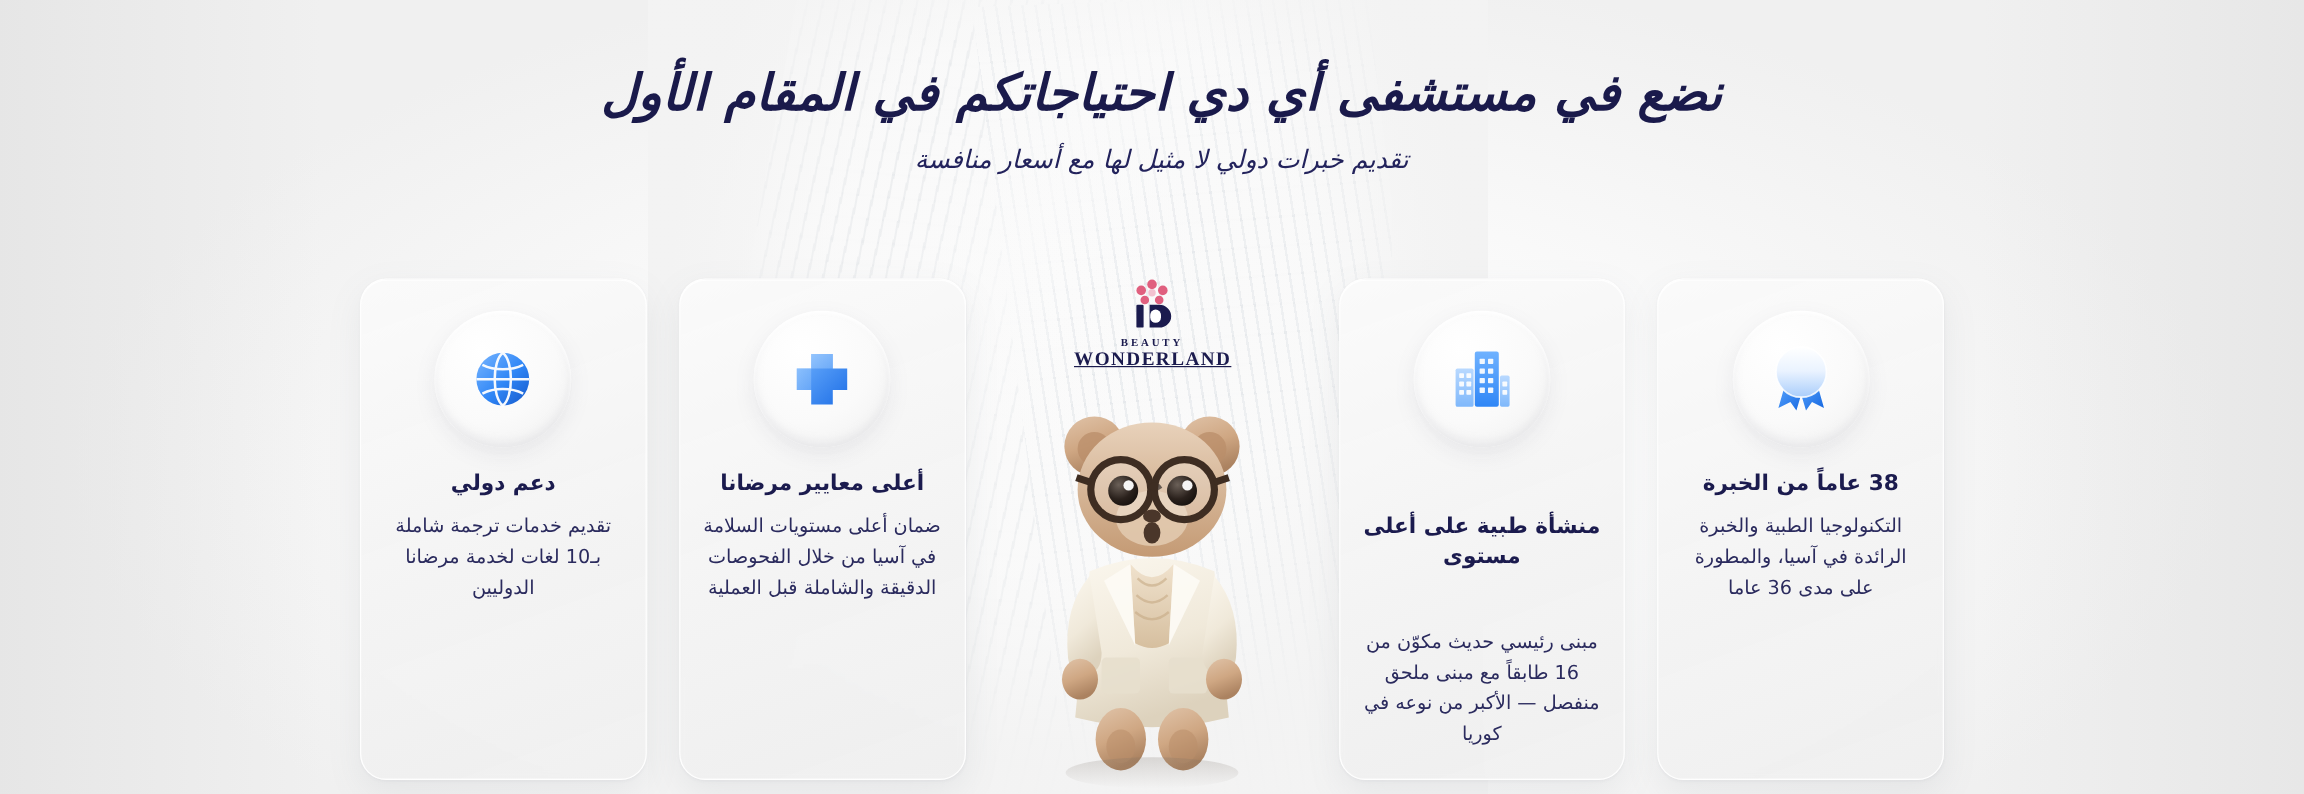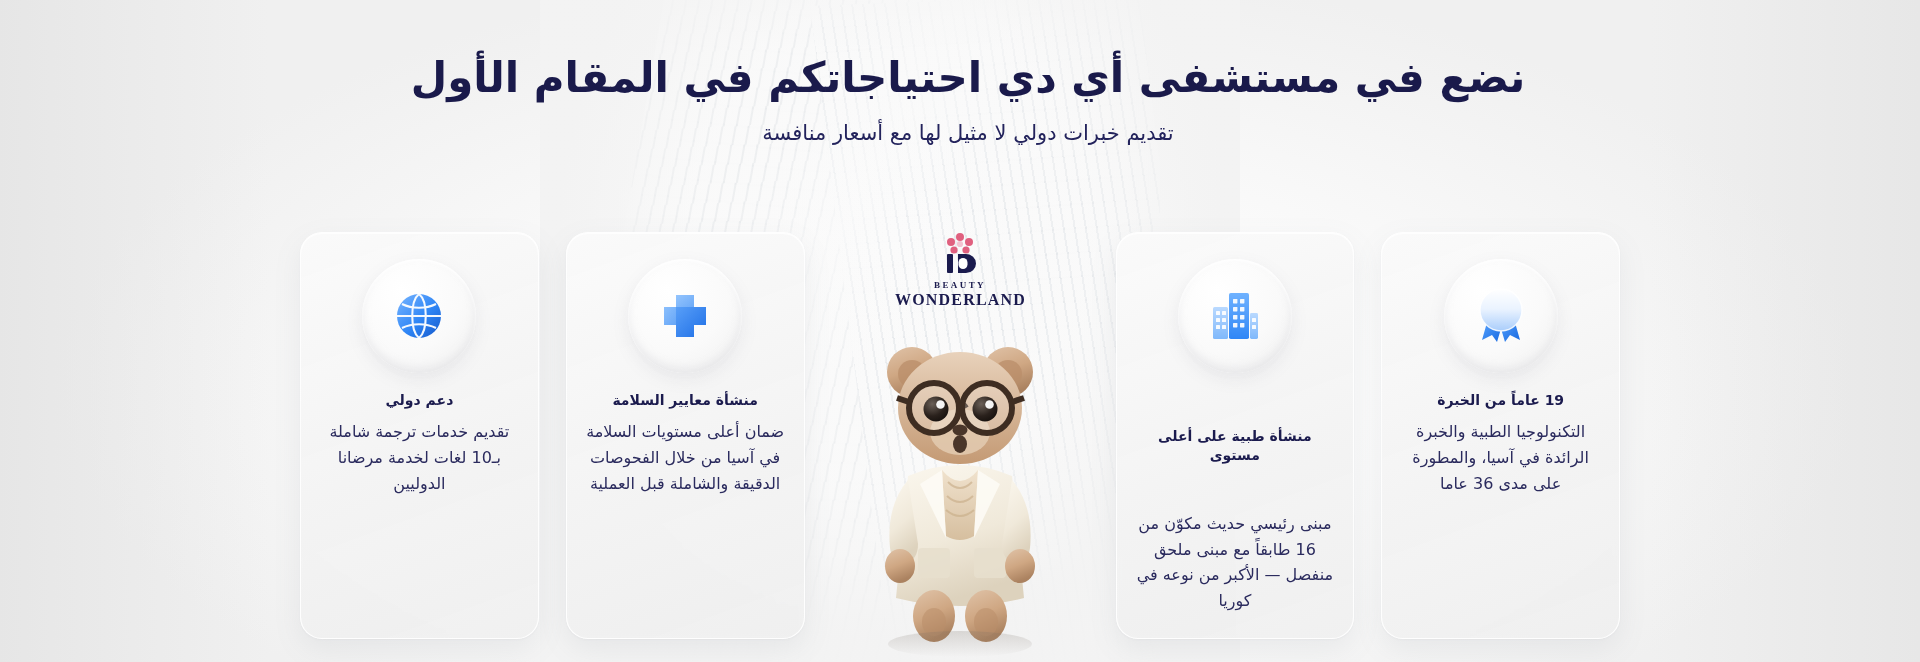--- a/index.html
+++ b/index.html
@@ -116,20 +116,21 @@
       linear-gradient(180deg, rgba(243,243,243,1) 0%, rgba(243,243,243,.1) 12%,
                               rgba(243,243,243,.1) 80%, rgba(240,240,240,.95) 100%);
   }
 
   
   .heading-wrap {
     position: absolute;
     left: 16px; right: 0; top: 52px;
     z-index: 6;
     text-align: center;
+    font-style: italic;
   }
   .hero-title {
     font-family: "DejaVu Sans", sans-serif;
     font-size: 42px;
     font-weight: 700;
     line-height: 1.25;
     color: #1a1a4b;
     letter-spacing: -0.2px;
     direction: rtl;
   }
@@ -184,21 +185,21 @@
       inset 0 -4px 8px rgba(190,193,200,.25);
     display: flex;
     align-items: center;
     justify-content: center;
     margin-bottom: 18px;
     flex: 0 0 auto;
   }
   .icon-puck svg { display: block; }
 
   .card-title {
-    font-size: 14px;
+    font-size: 18px;
     font-weight: 700;
     color: #1b1b4e;
     line-height: 1.38;
     direction: rtl;
     margin-bottom: 9px;
     text-align: center;
   }
   .card-body {
     font-size: 16px;
     font-weight: 400;
@@ -230,20 +231,21 @@
     color: #1b1b4e;
     font-family: Liberation Serif, serif;
   }
   .logo-wonderland {
     font-size: 16px;
     letter-spacing: 1.2px;
     font-weight: 700;
     color: #1b1b4e;
     font-family: "Liberation Serif", serif;
     margin-top: 1px;
+    text-decoration: underline;
   }
 
   
   .mascot {
     position: absolute;
     left: 50%;
     transform: translateX(-50%);
     top: 330px;
     width: 220px; height: 330px;
     z-index: 8;
@@ -282,21 +284,21 @@
               <stop offset="0%" stop-color="#5aa6ff"></stop>
               <stop offset="100%" stop-color="#1667e0"></stop>
             </linearGradient>
           </defs>
           <path d="M18 34 L12 55 L22 50 L27 57 L33 37 Z" fill="url(#g-rib-b)"></path>
           <path d="M44 34 L50 55 L40 50 L35 57 L29 37 Z" fill="url(#g-rib-b)"></path>
           <circle cx="31" cy="25" r="21" fill="url(#g-rib-a)"></circle>
           <circle cx="31" cy="25" r="21" fill="none" stroke="#ffffff" stroke-width="1.4" opacity=".85"></circle>
         </svg>
       </div>
-      <div class="card-title">19 عاماً من الخبرة</div>
+      <div class="card-title">38 عاماً من الخبرة</div>
       <div class="card-body">التكنولوجيا الطبية والخبرة الرائدة في آسيا، والمطورة على مدى 36 عاما</div>
     </div>
 
     <div class="card card--gap-after">
       <div class="icon-puck">
         <svg width="62" height="62" viewBox="0 0 62 62" aria-hidden="true">
           <defs>
             <linearGradient id="g-bld-a" x1="0" y1="0" x2="0" y2="1">
               <stop offset="0%" stop-color="#6fb2ff"></stop>
               <stop offset="100%" stop-color="#2f86f6"></stop>
@@ -344,21 +346,21 @@
             <linearGradient id="g-crs-b" x1="0" y1="0" x2="1" y2="1">
               <stop offset="0%" stop-color="#bcdcff"></stop>
               <stop offset="100%" stop-color="#8cc0fc"></stop>
             </linearGradient>
           </defs>
           <path d="M22 10 h18 v12 h12 v18 h-12 v12 h-18 v-12 h-12 v-18 h12 z" fill="url(#g-crs-a)"></path>
           <path d="M22 10 h18 v12 h-18 z" fill="url(#g-crs-b)" opacity=".55"></path>
           <path d="M10 22 h12 v18 h-12 z" fill="url(#g-crs-b)" opacity=".45"></path>
         </svg>
       </div>
-      <div class="card-title">منشأة معايير السلامة</div>
+      <div class="card-title">أعلى معايير مرضانا</div>
       <div class="card-body">ضمان أعلى مستويات السلامة في آسيا من خلال الفحوصات الدقيقة والشاملة قبل العملية</div>
     </div>
 
     <div class="card">
       <div class="icon-puck">
         <svg width="62" height="62" viewBox="0 0 62 62" aria-hidden="true">
           <defs>
             <linearGradient id="g-glb-a" x1="0" y1="0" x2="1" y2="1">
               <stop offset="0%" stop-color="#79b6ff"></stop>
               <stop offset="55%" stop-color="#2f86f6"></stop>

